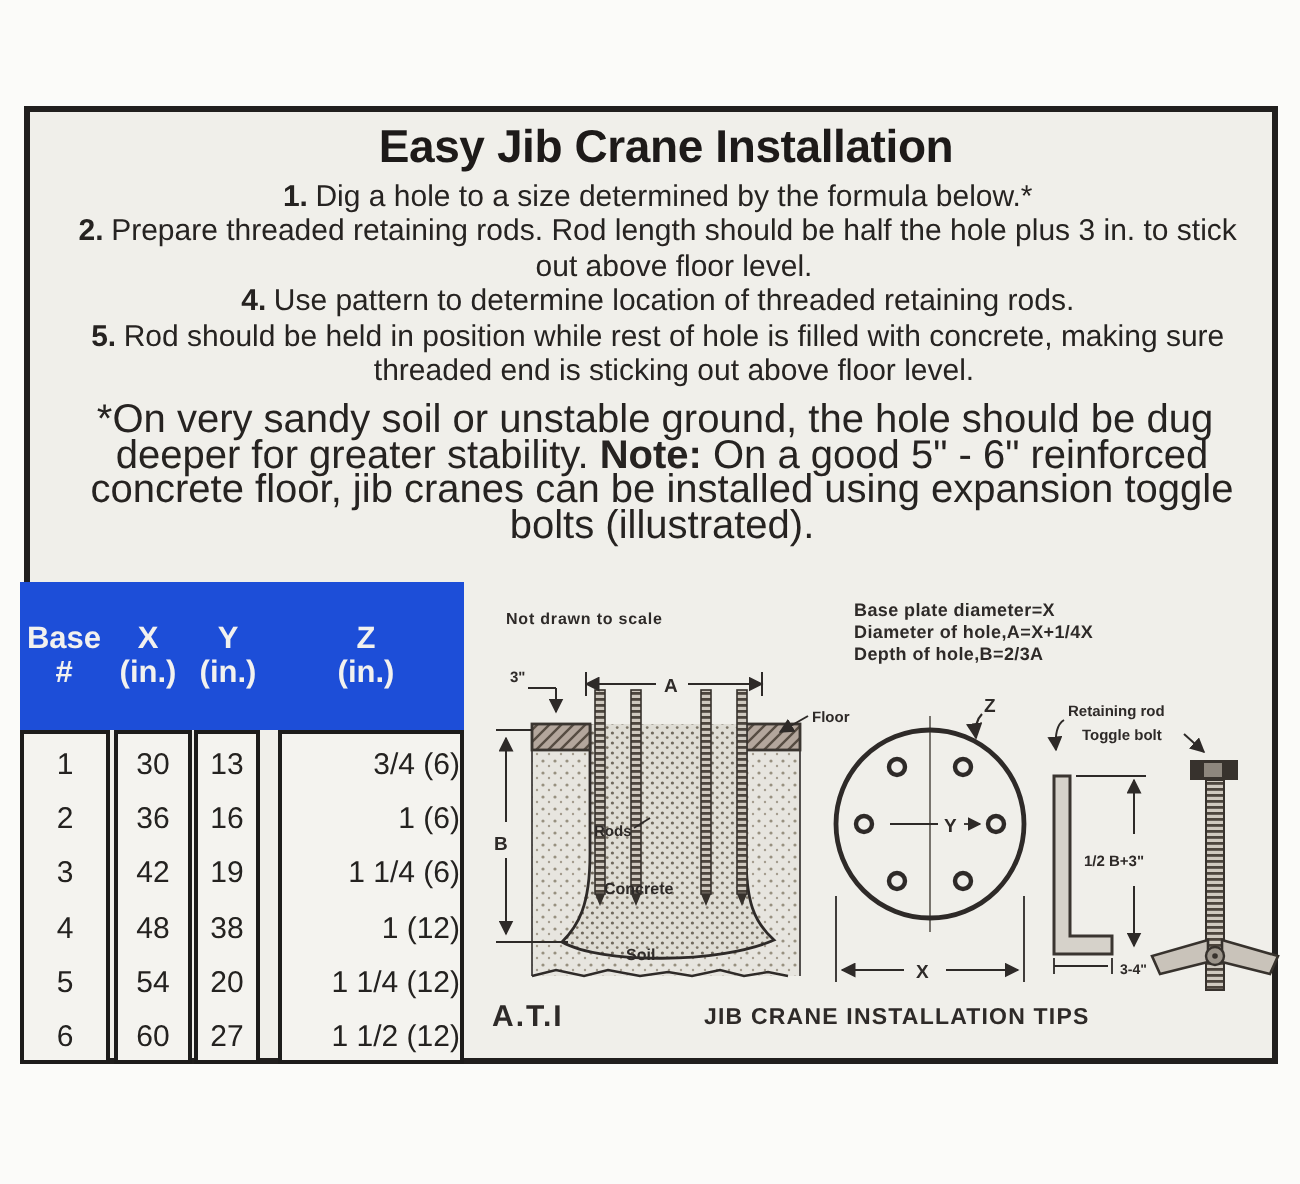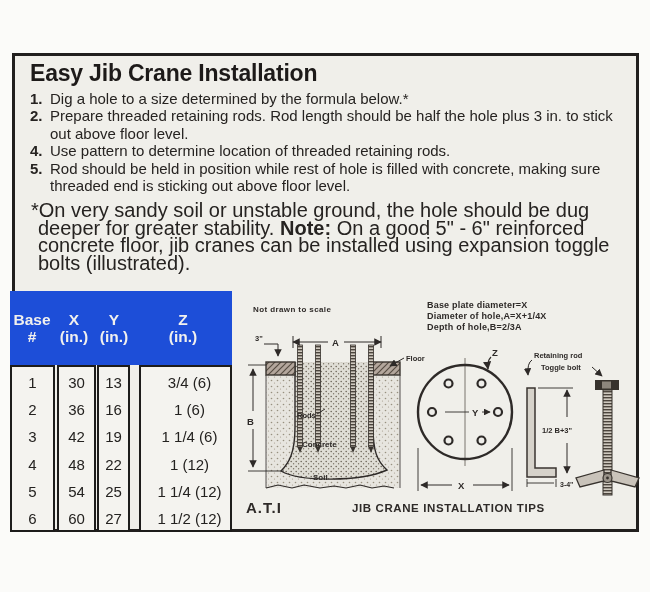--- a/index.html
+++ b/index.html
@@ -1,21 +1,21 @@
 <!DOCTYPE html>
 <html><head>
 <meta charset="utf-8">
 <style>
   * { margin:0; padding:0; box-sizing:border-box; }
   html,body { width:650px; height:592px; }
   body { font-family:"Liberation Sans", sans-serif; background:#fbfbf9; color:#262321; }
   .page { position:relative; width:650px; height:592px; background:#fbfbf9; overflow:hidden; }
 
   .main-box { position:absolute; left:12px; top:53px; width:627px; height:479px;
-              border:3px solid #211f1e; background:#f0efea; }
+              border:3px solid #211f1e; background:#f0efea;text-align:center; }
 
   .title { margin:4px 0 3px 15px; font-size:23px; font-weight:bold; letter-spacing:-0.2px; color:#1d1a19; }
 
   .steps { margin:0 12px 0 15px; }
   .step { font-size:15px; line-height:17.4px; padding-left:20px; }
   .stepnum { display:inline-block; width:20px; margin-left:-20px; font-weight:bold; }
 
   .footnote { margin:8px 12px 0 16px; padding-left:7px; text-indent:-7px;
               font-size:20px; line-height:17.4px; }
   .footnote b { font-weight:bold; }
@@ -28,21 +28,21 @@
   .th div { line-height:17px; }
   .th-0 { width:44px; } .th-1 { width:40px; } .th-2 { width:40px; } .th-3 { width:98px; }
   .strips { position:relative; height:167px; }
   .strip { position:absolute; top:0; height:167px; background:#f4f3ef;
            border:2.5px solid #1d1c1b; padding-top:2px; }
   .strip-0 { left:0;   width:45px; }
   .strip-1 { left:47px; width:39px; }
   .strip-2 { left:87px; width:33px; }
   .strip-3 { left:129px; width:93px; }
   .cell { height:27.2px; line-height:27.2px; font-size:15px; text-align:center; color:#242220; }
-  .strip-3 .cell { text-align:center; padding-left:8px; }
+  .strip-3 .cell { text-align:right; padding-left:8px; }
 
   
   .diagrams { position:absolute; left:240px; top:295px; }
   .diagrams text { fill:#2e2a28; font-family:"Liberation Sans", sans-serif; font-weight:bold; }
   .dline { stroke:#2e2a28; fill:none; }
 </style>
 </head>
 <body>
 
 <div class="page">
@@ -93,22 +93,22 @@
         <div class="cell">36</div>
         <div class="cell">42</div>
         <div class="cell">48</div>
         <div class="cell">54</div>
         <div class="cell">60</div>
       </div>
       <div class="strip strip-2">
         <div class="cell">13</div>
         <div class="cell">16</div>
         <div class="cell">19</div>
-        <div class="cell">22</div>
-        <div class="cell">25</div>
+        <div class="cell">38</div>
+        <div class="cell">20</div>
         <div class="cell">27</div>
       </div>
       <div class="strip strip-3">
         <div class="cell">3/4 (6)</div>
         <div class="cell">1 (6)</div>
         <div class="cell">1 1/4 (6)</div>
         <div class="cell">1 (12)</div>
         <div class="cell">1 1/4 (12)</div>
         <div class="cell">1 1/2 (12)</div>
       </div>

